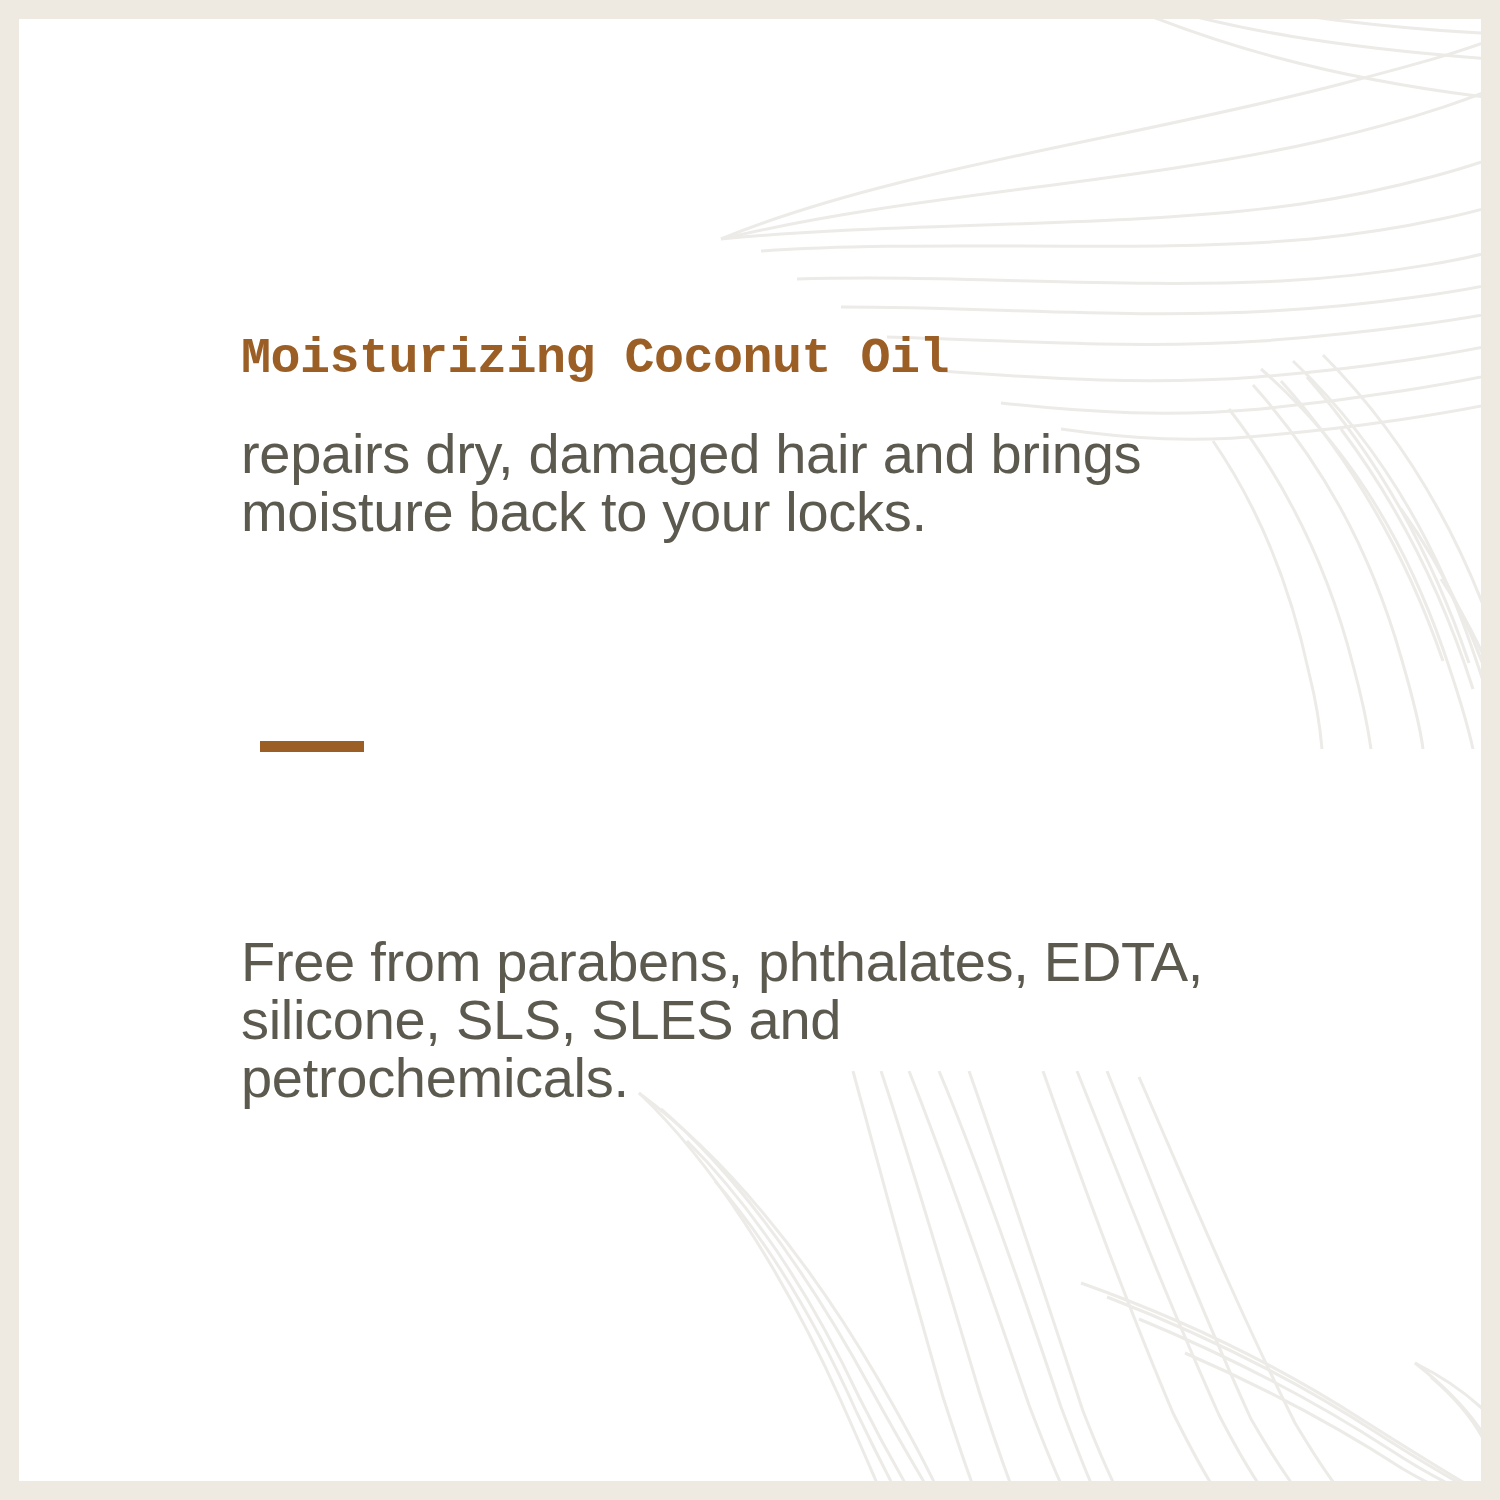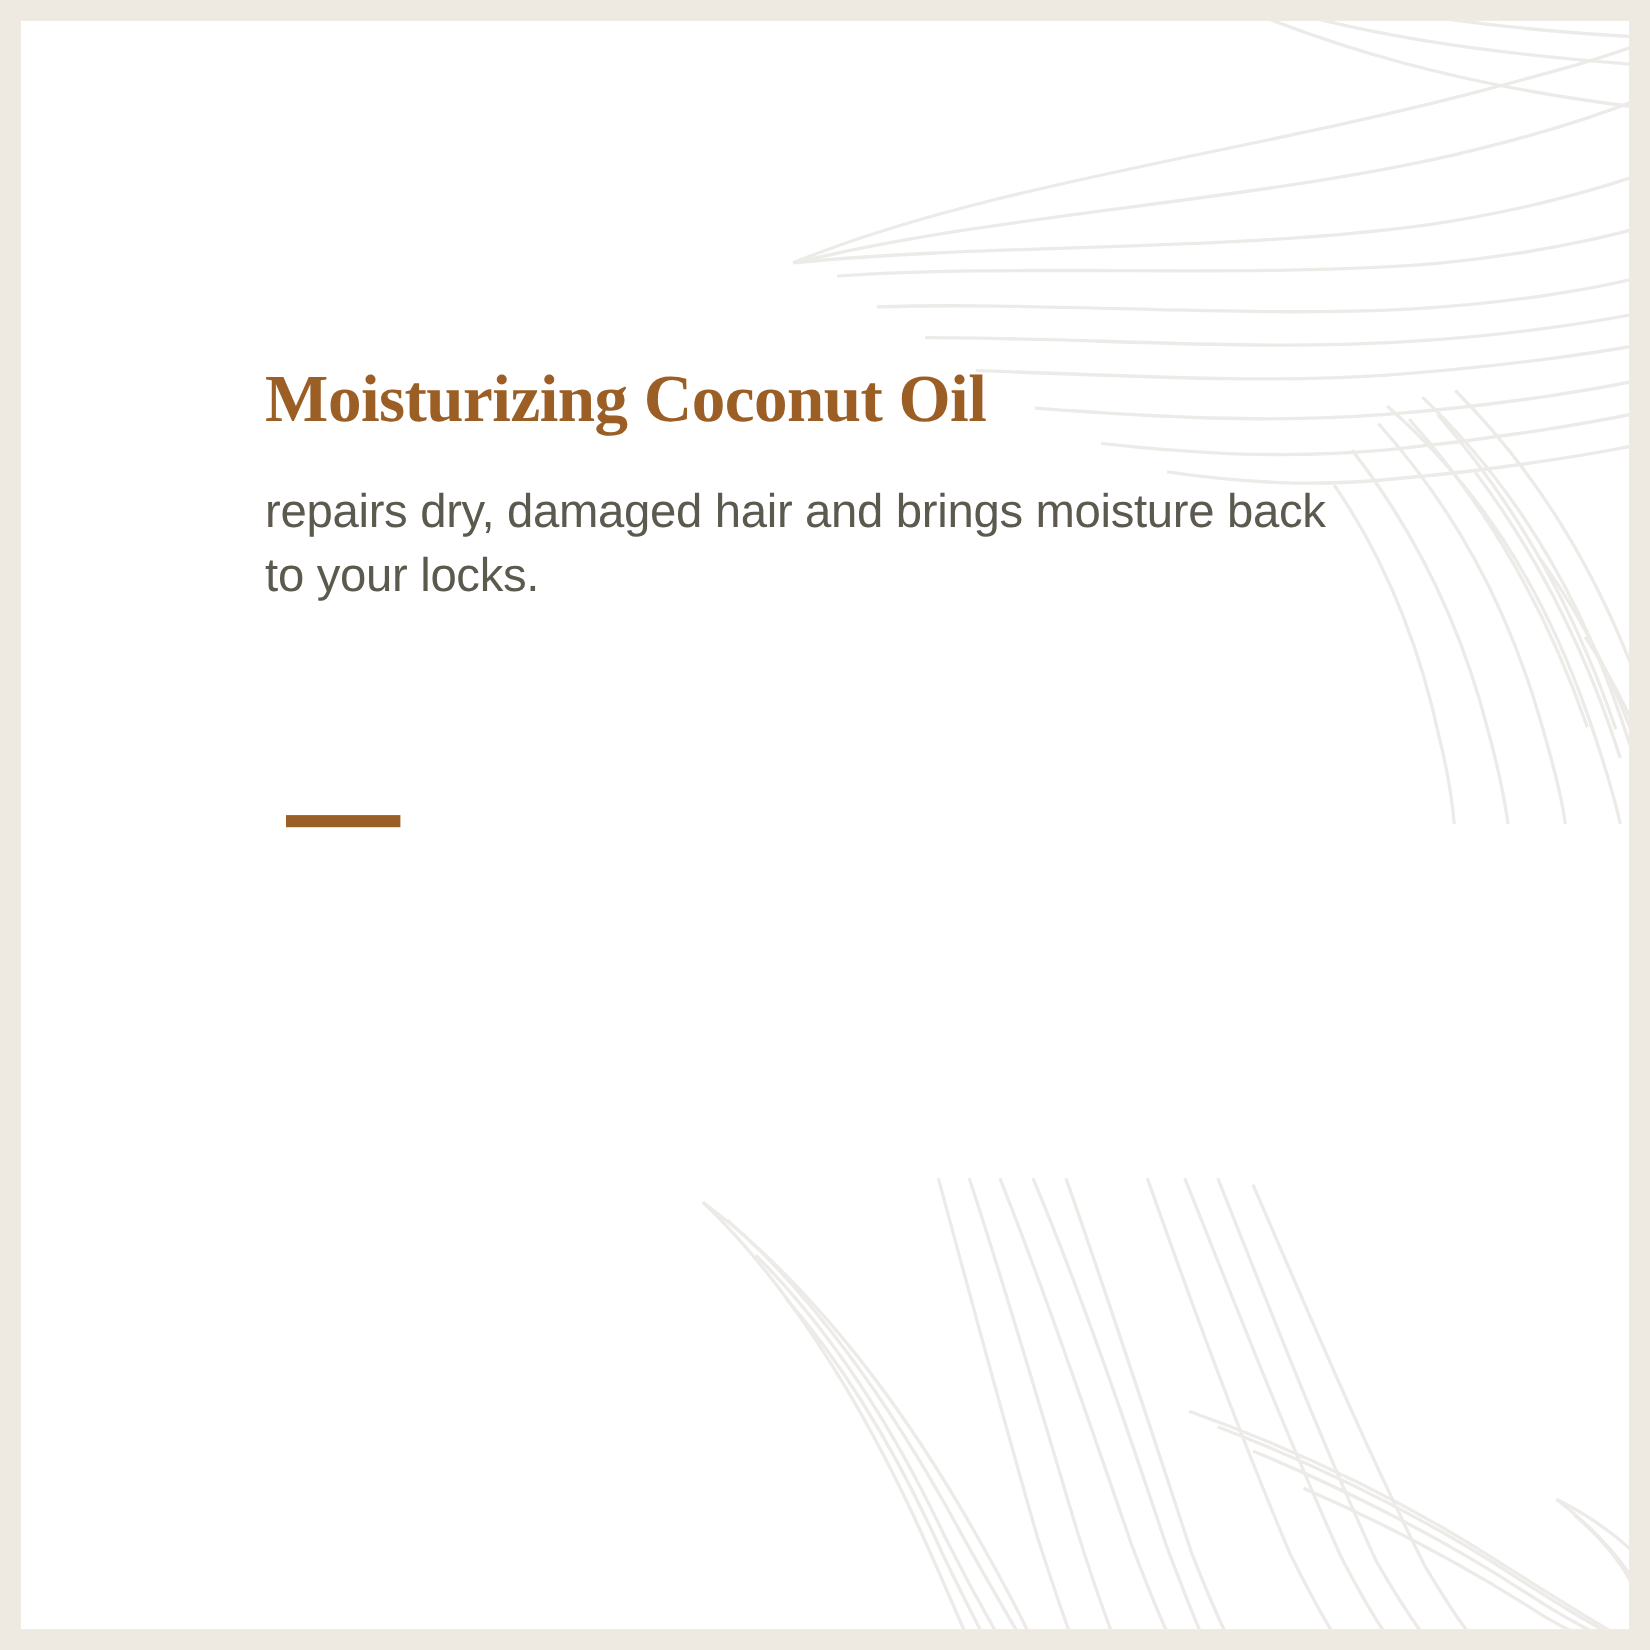--- a/index.html
+++ b/index.html
@@ -74,35 +74,35 @@
     position: absolute;
     top: 874px;
     left: 0;
     width: 1000px;
   }
 
   h2.heading {
     margin: 0;
     padding: 0;
     color: #9B5F26;
-    font-family: Liberation Serif, serif;
+    font-family: Liberation Mono, monospace;
     font-weight: bold;
-    font-size: 61px;
+    font-size: 50px;
     line-height: 1.02;
     letter-spacing: -0.5px;
     white-space: nowrap;
   }
 
   p.body-copy {
     margin: 0;
     padding: 0;
     color: #5C594F;
     font-family: "Liberation Sans", sans-serif;
     font-weight: normal;
-    font-size: 43px;
+    font-size: 56px;
     line-height: 58px;
     letter-spacing: -0.3px;
   }
 
   .heading-gap { height: 41px; }
   .heading-gap-two { height: 40px; }
 
   .divider {
     position: absolute;
     left: 19px;
@@ -189,17 +189,18 @@
       <div class="block-one">
         <h2 class="heading">Moisturizing Coconut Oil</h2>
         <div class="heading-gap"></div>
         <p class="body-copy">repairs dry, damaged hair and brings moisture back to your locks.</p>
       </div>
 
       <div class="divider"></div>
 
       <div class="block-two">
         <div class="heading-gap-two"></div>
+        <p class="body-copy">Free from parabens, phthalates, EDTA, silicone, SLS, SLES and petrochemicals.</p>
       </div>
 
     </div>
   </div>
 </div>
 
 </body></html>

